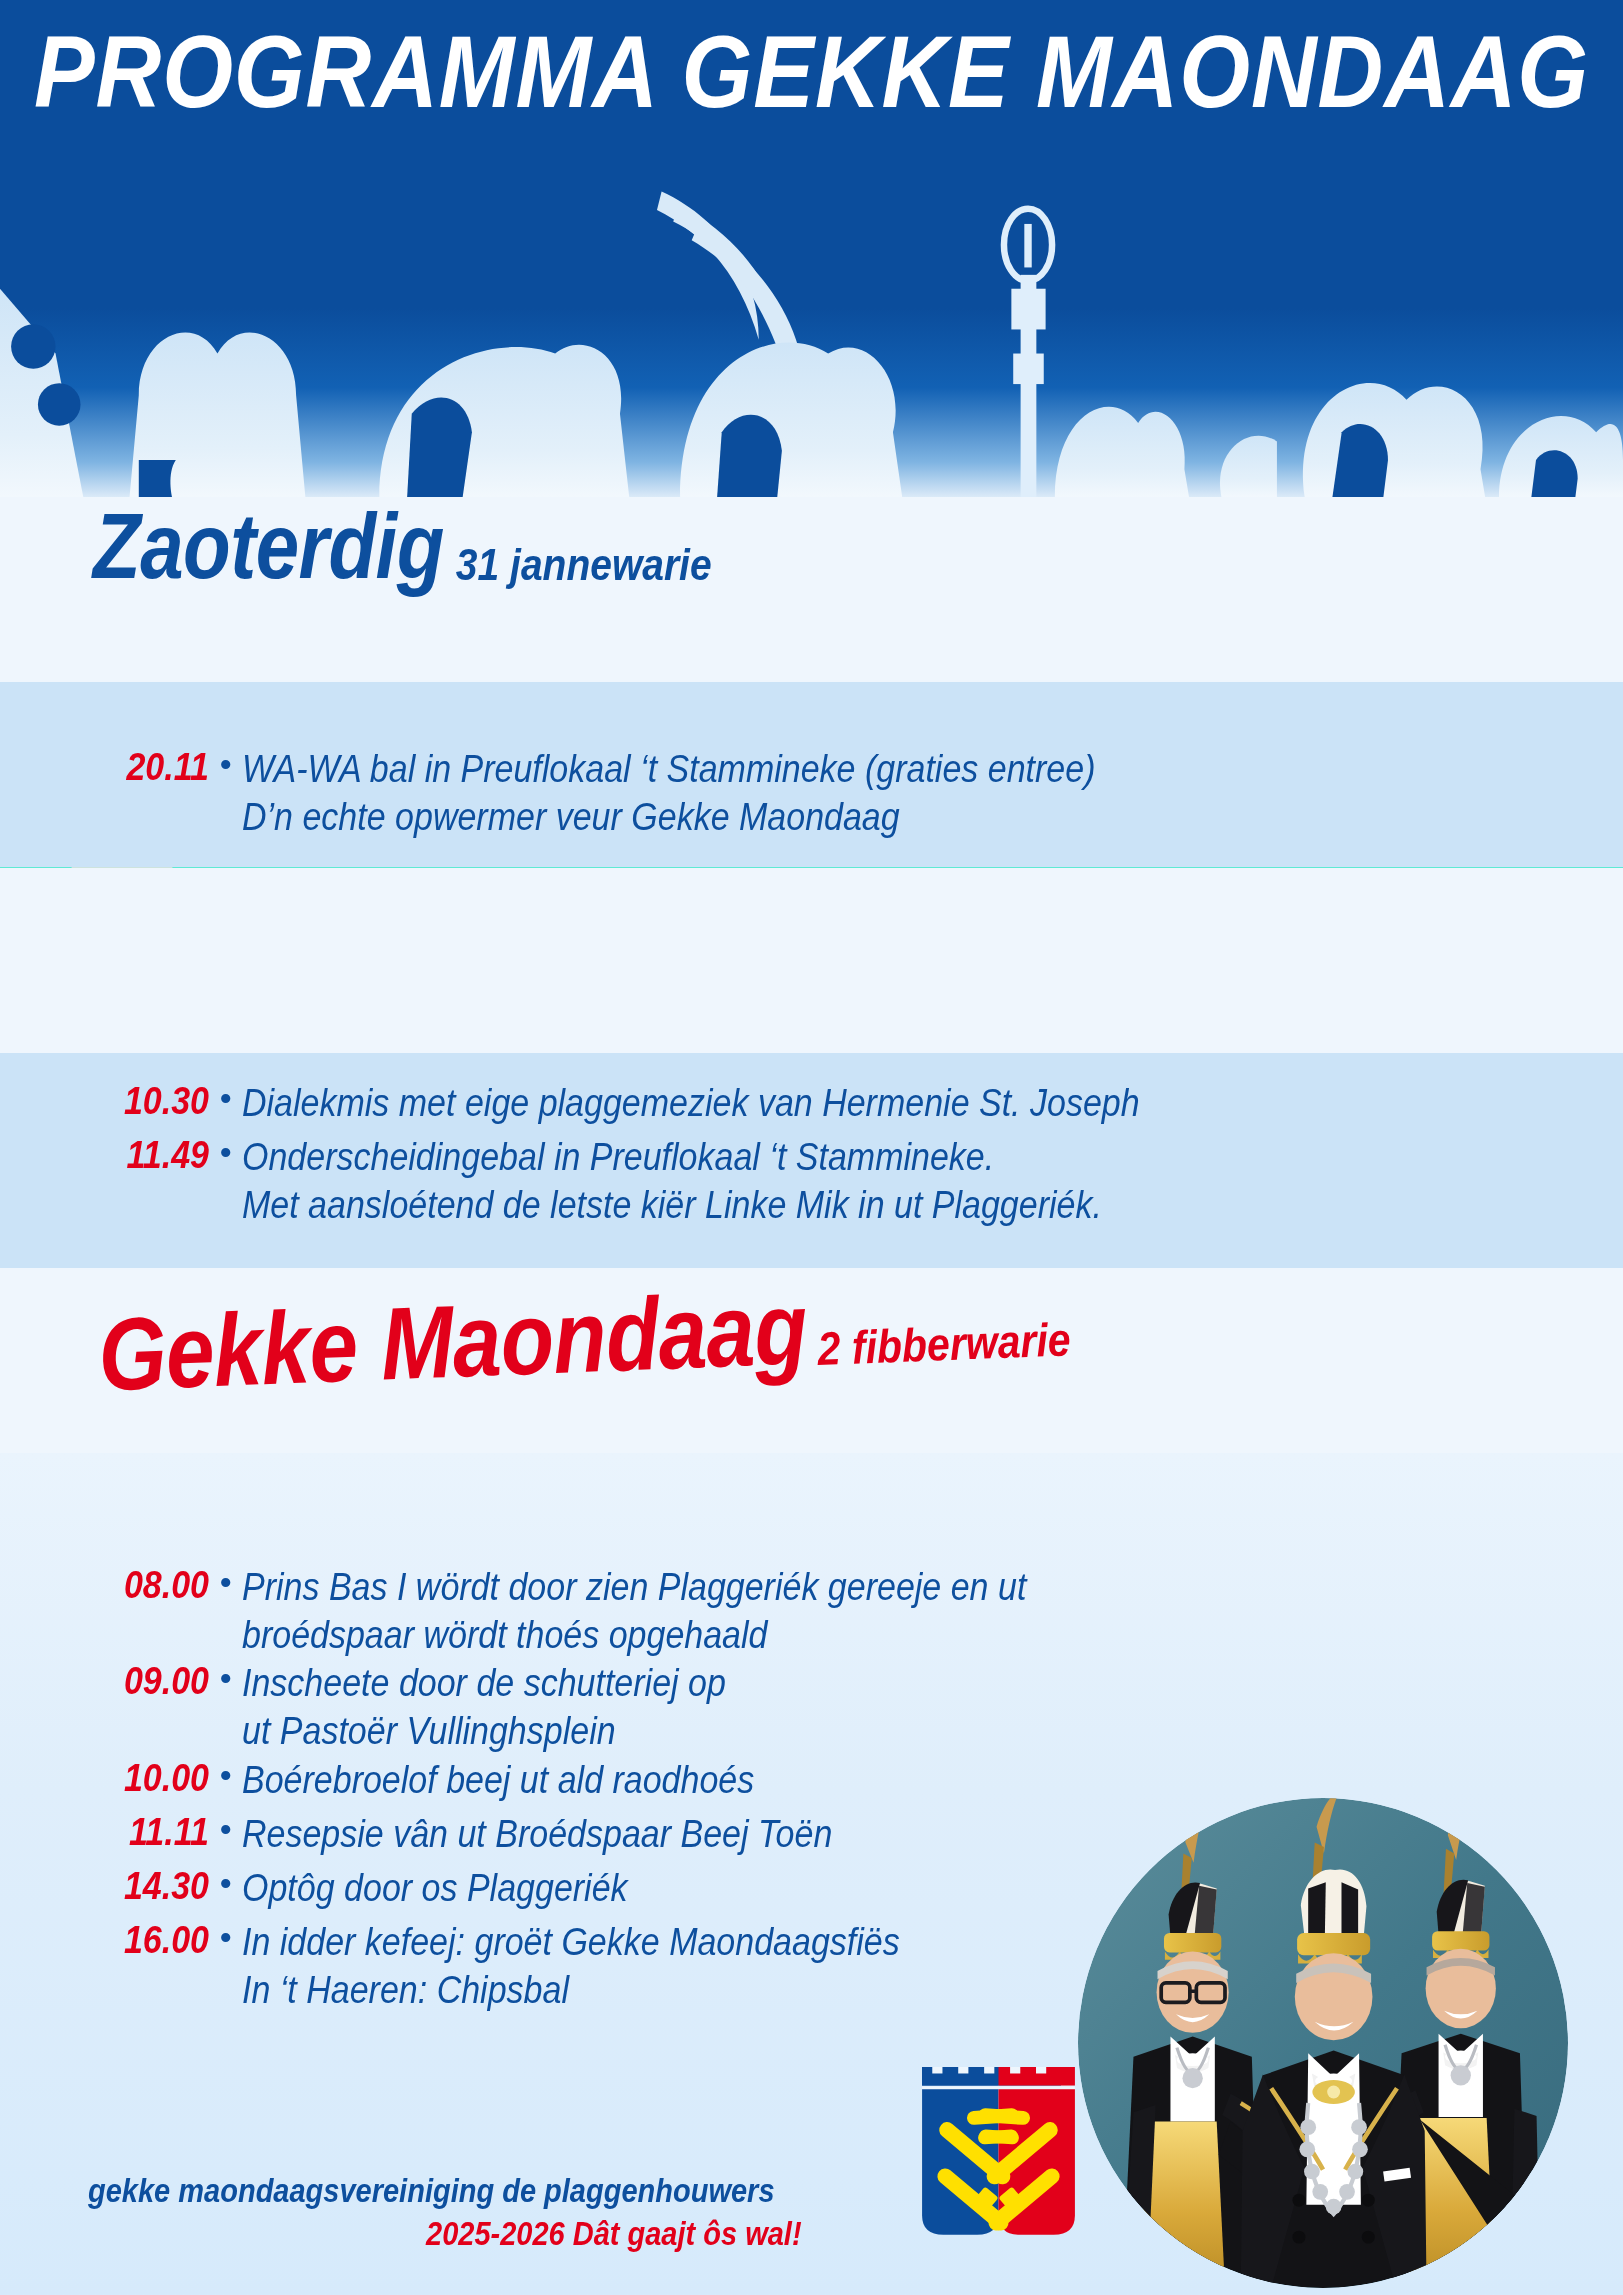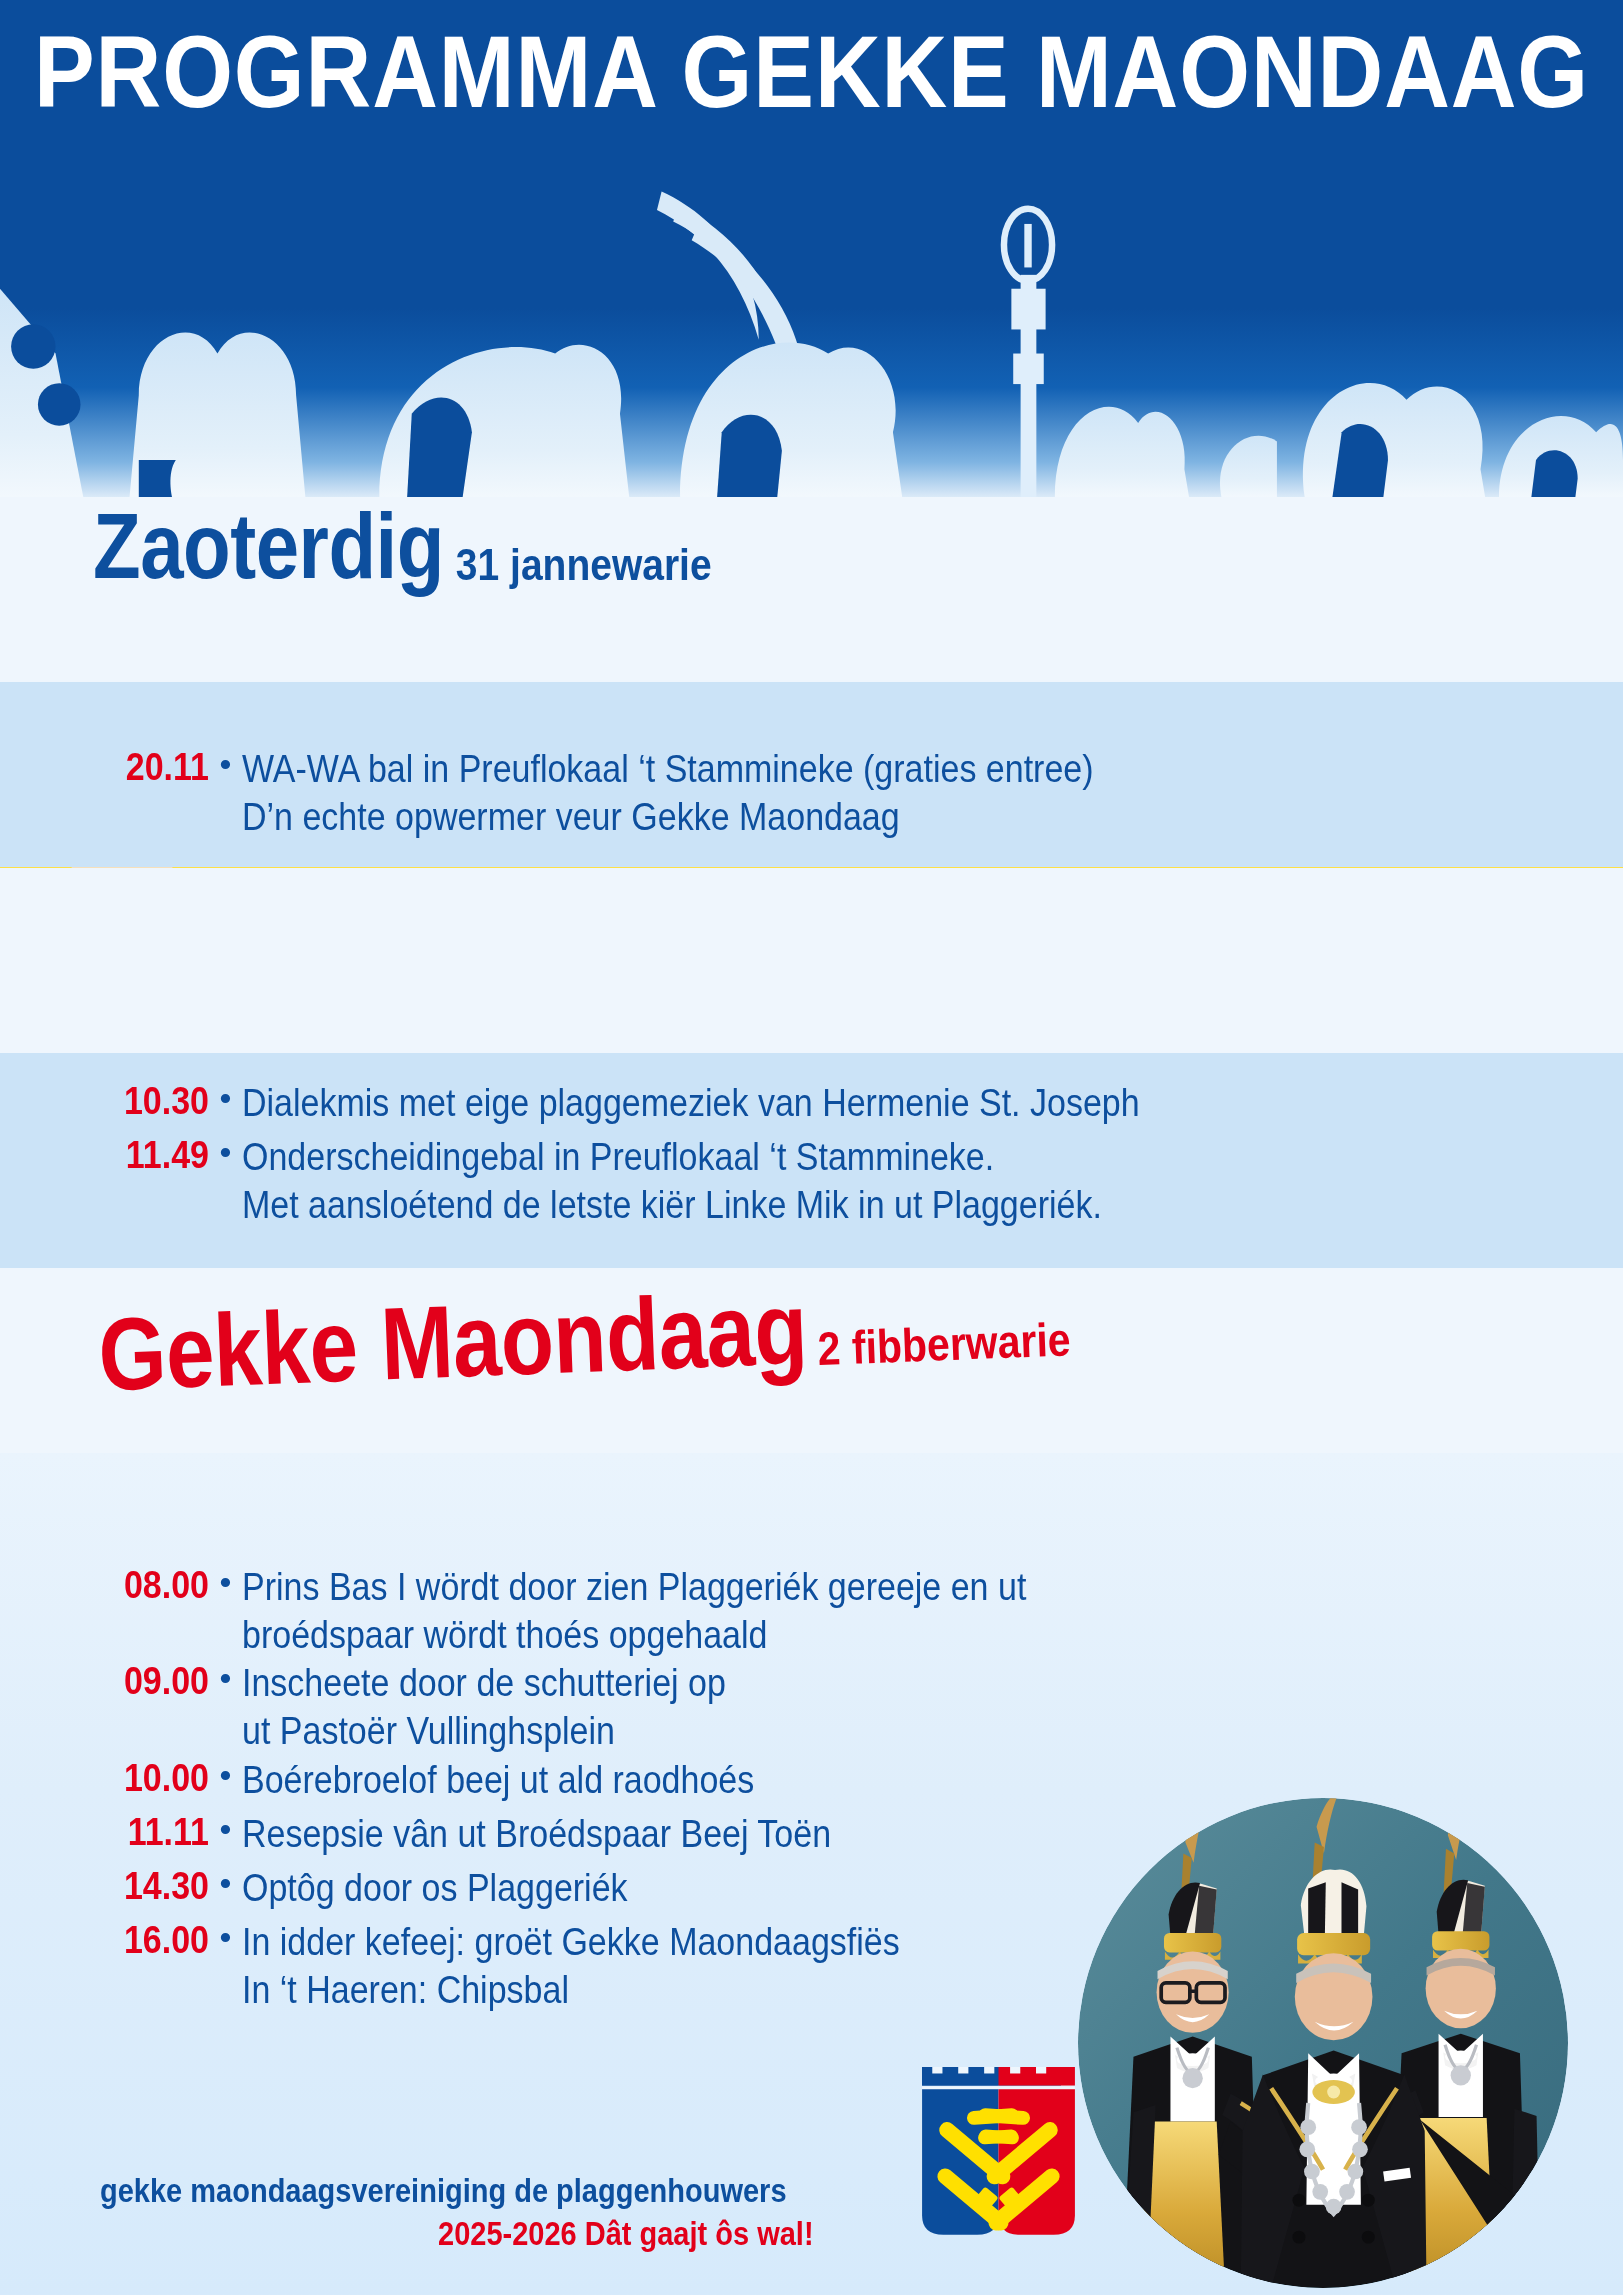--- a/index.html
+++ b/index.html
@@ -3,21 +3,21 @@
 <meta charset="utf-8">
 <style>
   html,body{margin:0;padding:0;}
   body{
     width:1623px;height:2295px;
     font-family:"Liberation Sans", sans-serif;
     background:#f0f7fd;
     overflow:hidden;
     position:relative;
   }
-  .poster{position:absolute;inset:0;overflow:hidden;background:#fde047;}
+  .poster{position:absolute;inset:0;overflow:hidden;background:#5eead4;font-style:italic;}
 
   
   .bubbles{position:absolute;left:0;top:486px;width:1623px;height:1810px;overflow:hidden;z-index:0;}
   .bub{position:absolute;border-radius:50%;}
 
   
   .band{position:absolute;left:0;width:1623px;z-index:1;}
 
   
   .header{
@@ -410,19 +410,19 @@
       <g fill="#ffe000" transform="translate(330,0) scale(-1,1)">
         <rect x="52" y="112" width="190" height="34" rx="17" transform="rotate(40 52 112)"></rect>
         <rect x="96" y="96" width="112" height="30" rx="15" transform="rotate(-4 96 96)"></rect>
         <rect x="120" y="140" width="86" height="28" rx="14" transform="rotate(-4 120 140)"></rect>
         <rect x="48" y="212" width="190" height="34" rx="17" transform="rotate(40 48 212)"></rect>
         <rect x="136" y="258" width="38" height="28" rx="6" transform="rotate(40 136 258)"></rect>
       </g>
     </svg>
   </div>
 
-  <div class="foot" style="left:100px;top:2172px;">
+  <div class="foot" style="left:88px;top:2172px;">
     <div class="org">gekke maondaagsvereiniging de plaggenhouwers</div>
     <div class="slogan" style="margin-left:338px;">2025-2026 Dât gaajt ôs wal!</div>
   </div>
 
 </div>
 
 
 </body></html>

